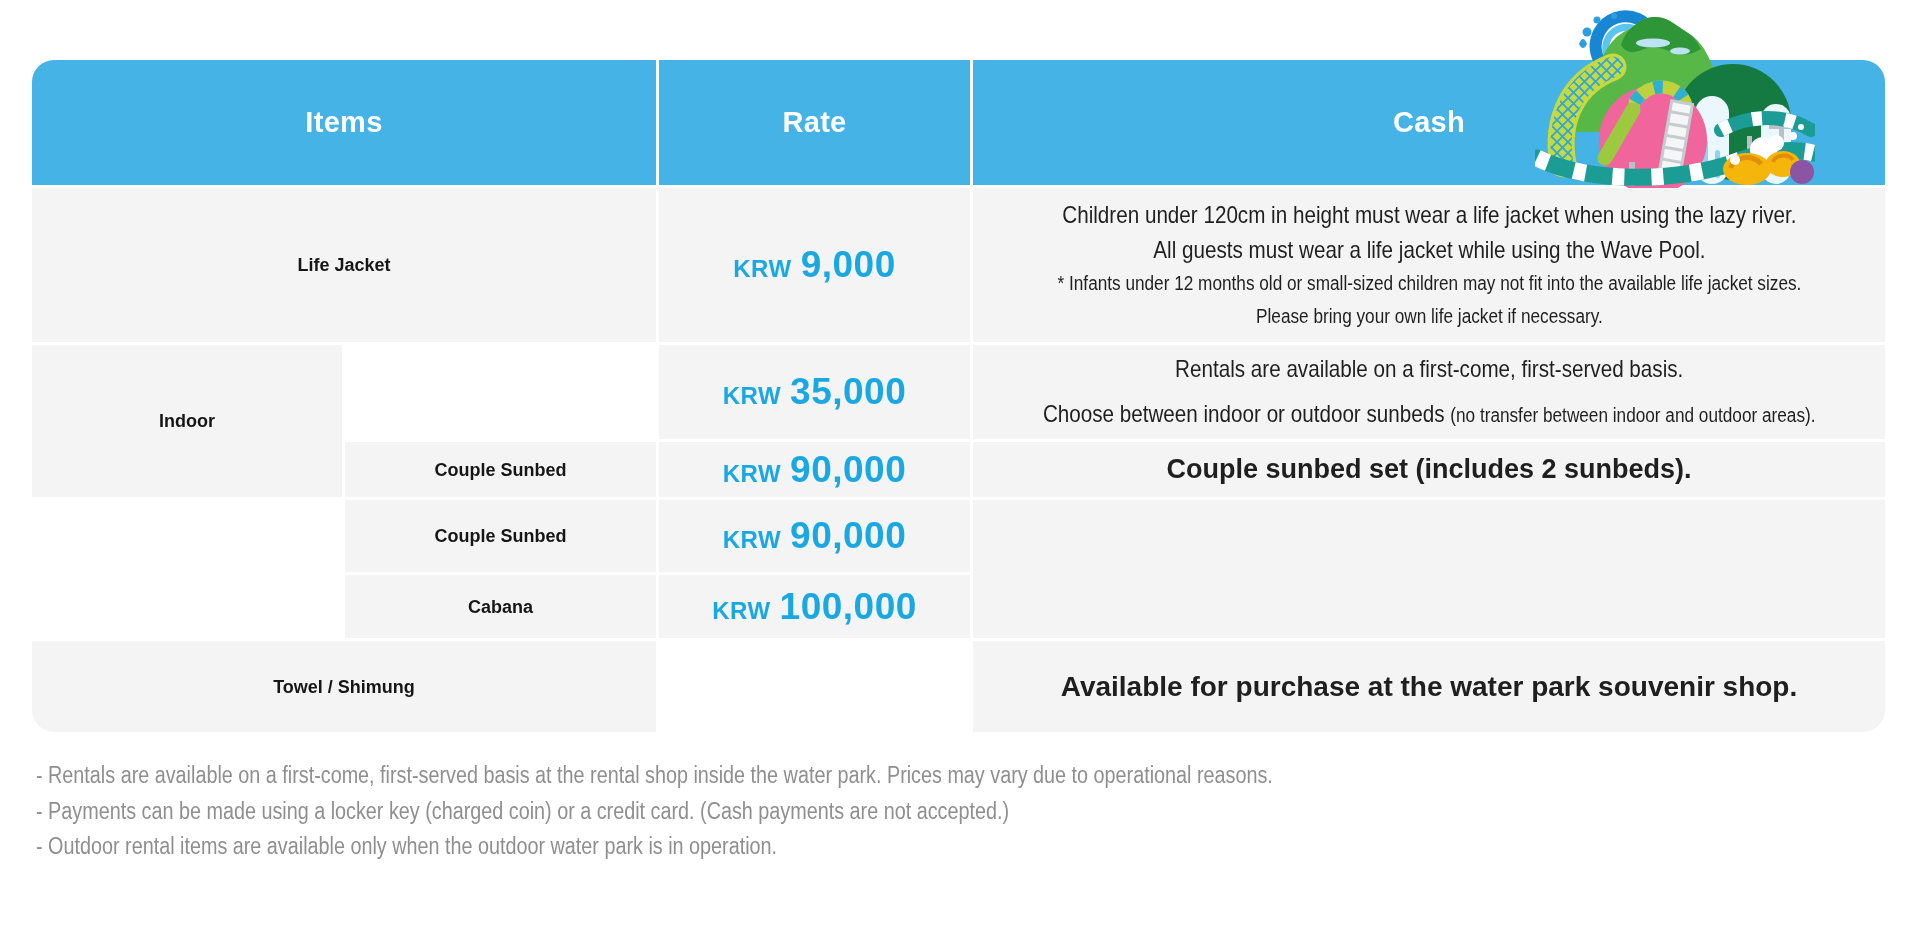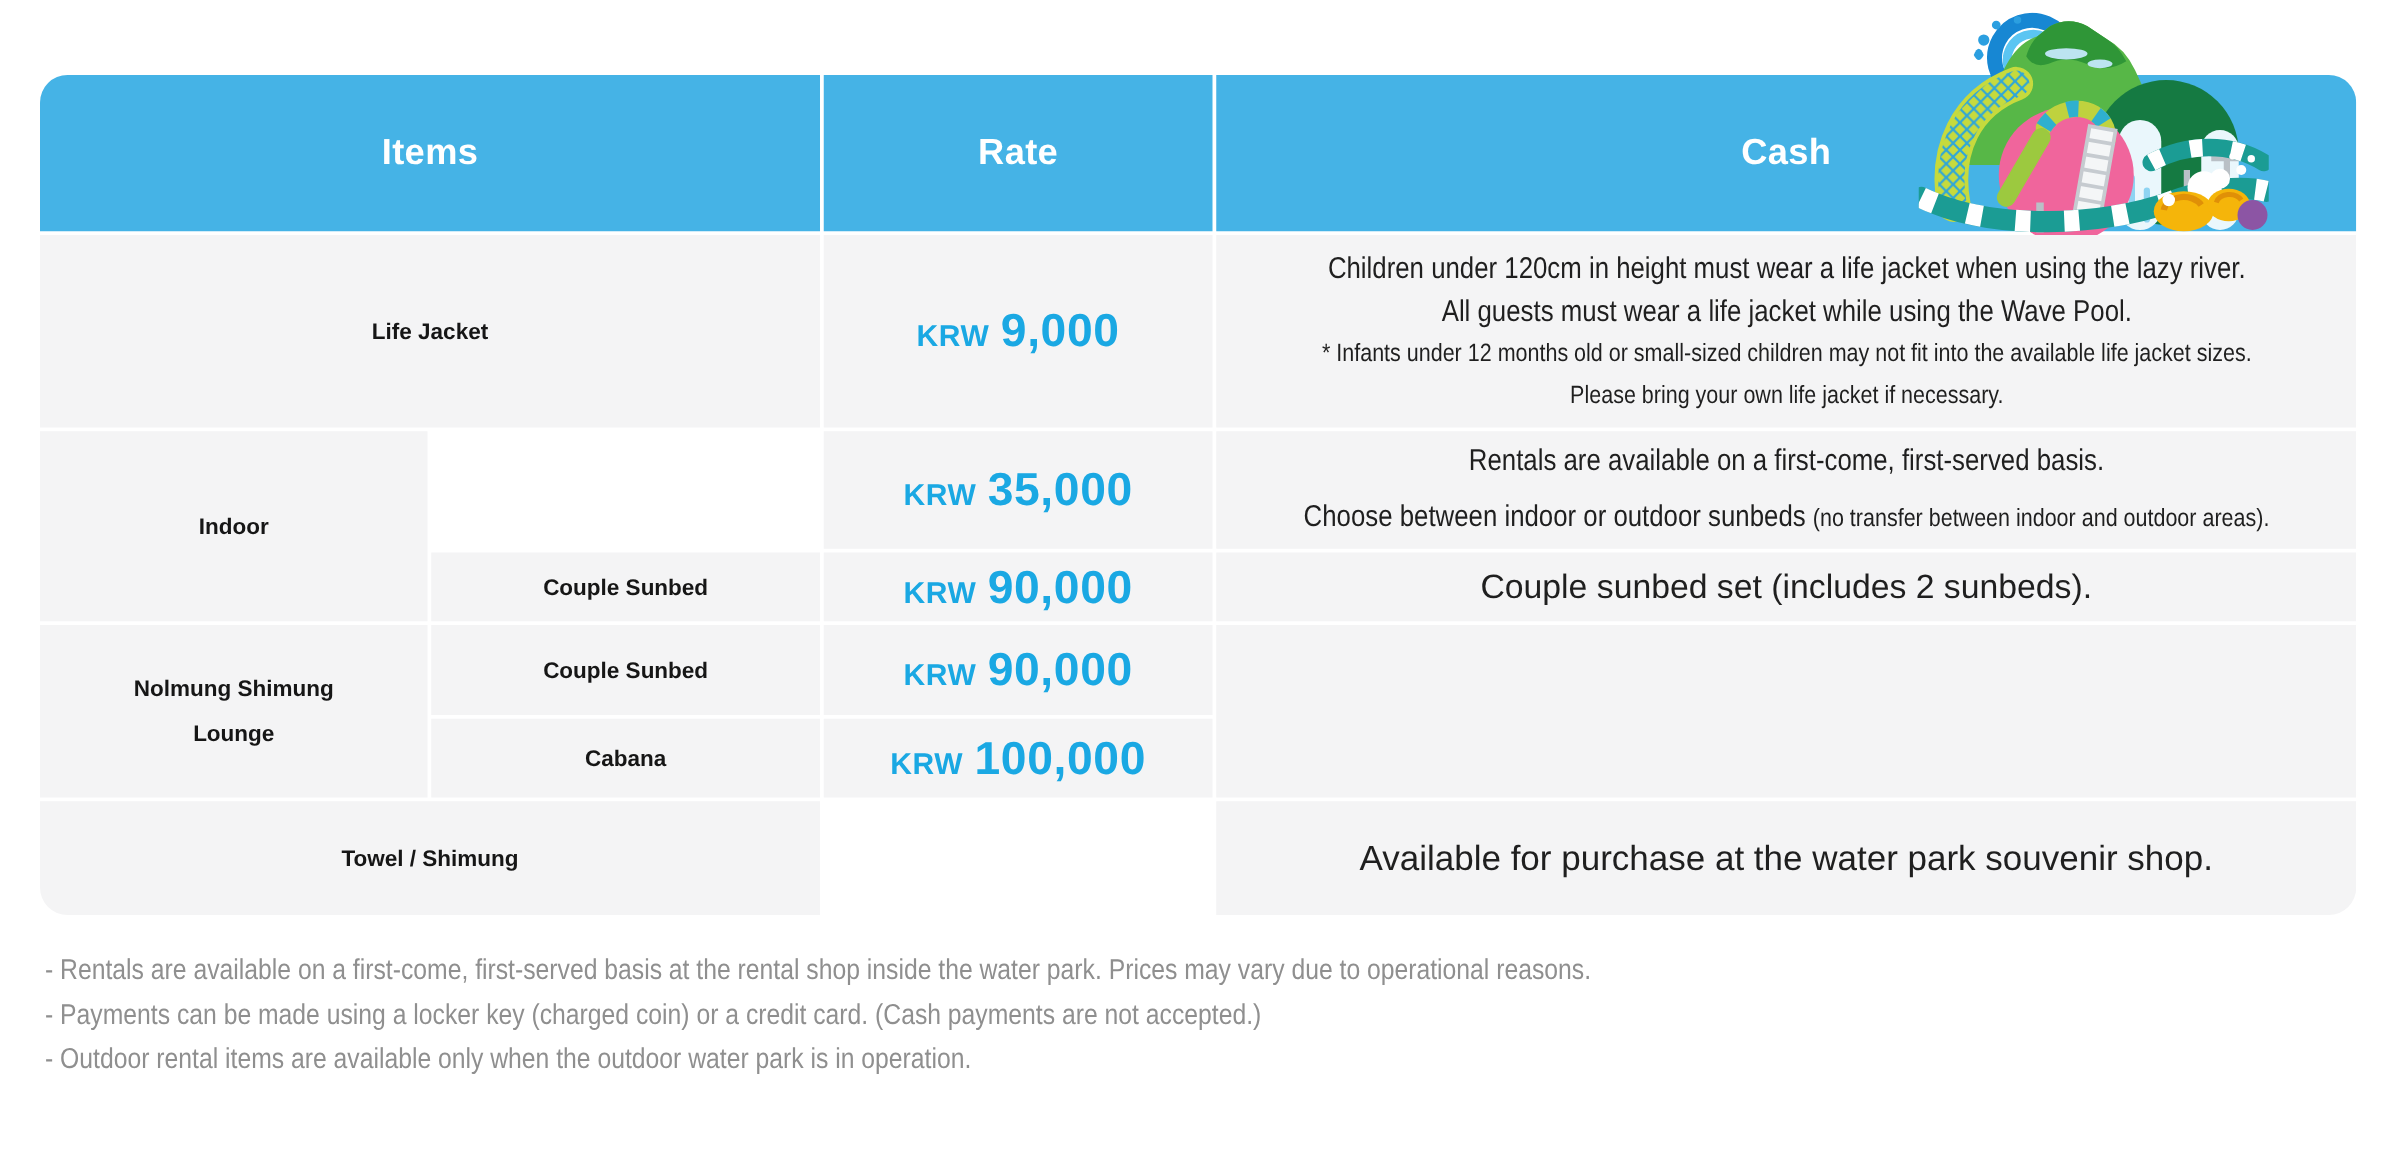--- a/index.html
+++ b/index.html
@@ -29,21 +29,21 @@
   .ilabel{font-size:18px;font-weight:700;color:var(--ink);line-height:36px;}
   .price{display:flex;align-items:baseline;justify-content:space-between;color:var(--price);font-weight:700;}
   .price .krw{font-size:24px;letter-spacing:.5px;}
   .price .amt{font-size:37px;margin-left:9px;letter-spacing:.5px;}
   .na{color:var(--price);font-size:29px;font-weight:700;}
   .notewrap{transform:scaleX(0.86);}
   .nmain{font-size:24px;line-height:35px;color:var(--note);white-space:nowrap;}
   .nsmall{font-size:20px;line-height:33px;color:var(--note);white-space:nowrap;}
   .nsmall-inline{font-size:20px;}
   .gap-top{margin-top:10px;}
-  .single-note{font-size:27px;color:var(--note);white-space:nowrap;}
+  .single-note{font-size:27px;color:var(--note);white-space:nowrap;font-weight:bold;}
   .towel-note{font-size:28px;}
   .footnotes{position:absolute;left:36px;top:758px;}
   .footnotes .fline{
     font-size:23px;line-height:35.5px;color:var(--foot);white-space:nowrap;
     transform:scaleX(0.86);transform-origin:0 50%;
   }
   .illus{position:absolute;left:1535px;top:10px;width:280px;height:178px;z-index:5;pointer-events:none;}
 </style>
 </head>
 <body>
@@ -103,24 +103,20 @@
     <div class="c" style="grid-area:4/3/5/4">
       <div class="price">
         <span class="krw">KRW</span>
         <span class="amt">90,000</span>
       </div>
     </div>
     <div class="c" style="grid-area:4/4/5/5">
       <span class="single-note">Couple sunbed set (includes 2 sunbeds).</span>
     </div>
 
-    <div class="c" style="grid-area:5/1/7/2">
-      <span class="ilabel">Nolmung Shimung</span>
-      <span class="ilabel">Lounge</span>
-    </div>
 
     <div class="c" style="grid-area:5/2/6/3">
       <span class="ilabel">Couple Sunbed</span>
     </div>
     <div class="c" style="grid-area:5/3/6/4">
       <div class="price">
         <span class="krw">KRW</span>
         <span class="amt">90,000</span>
       </div>
     </div>

